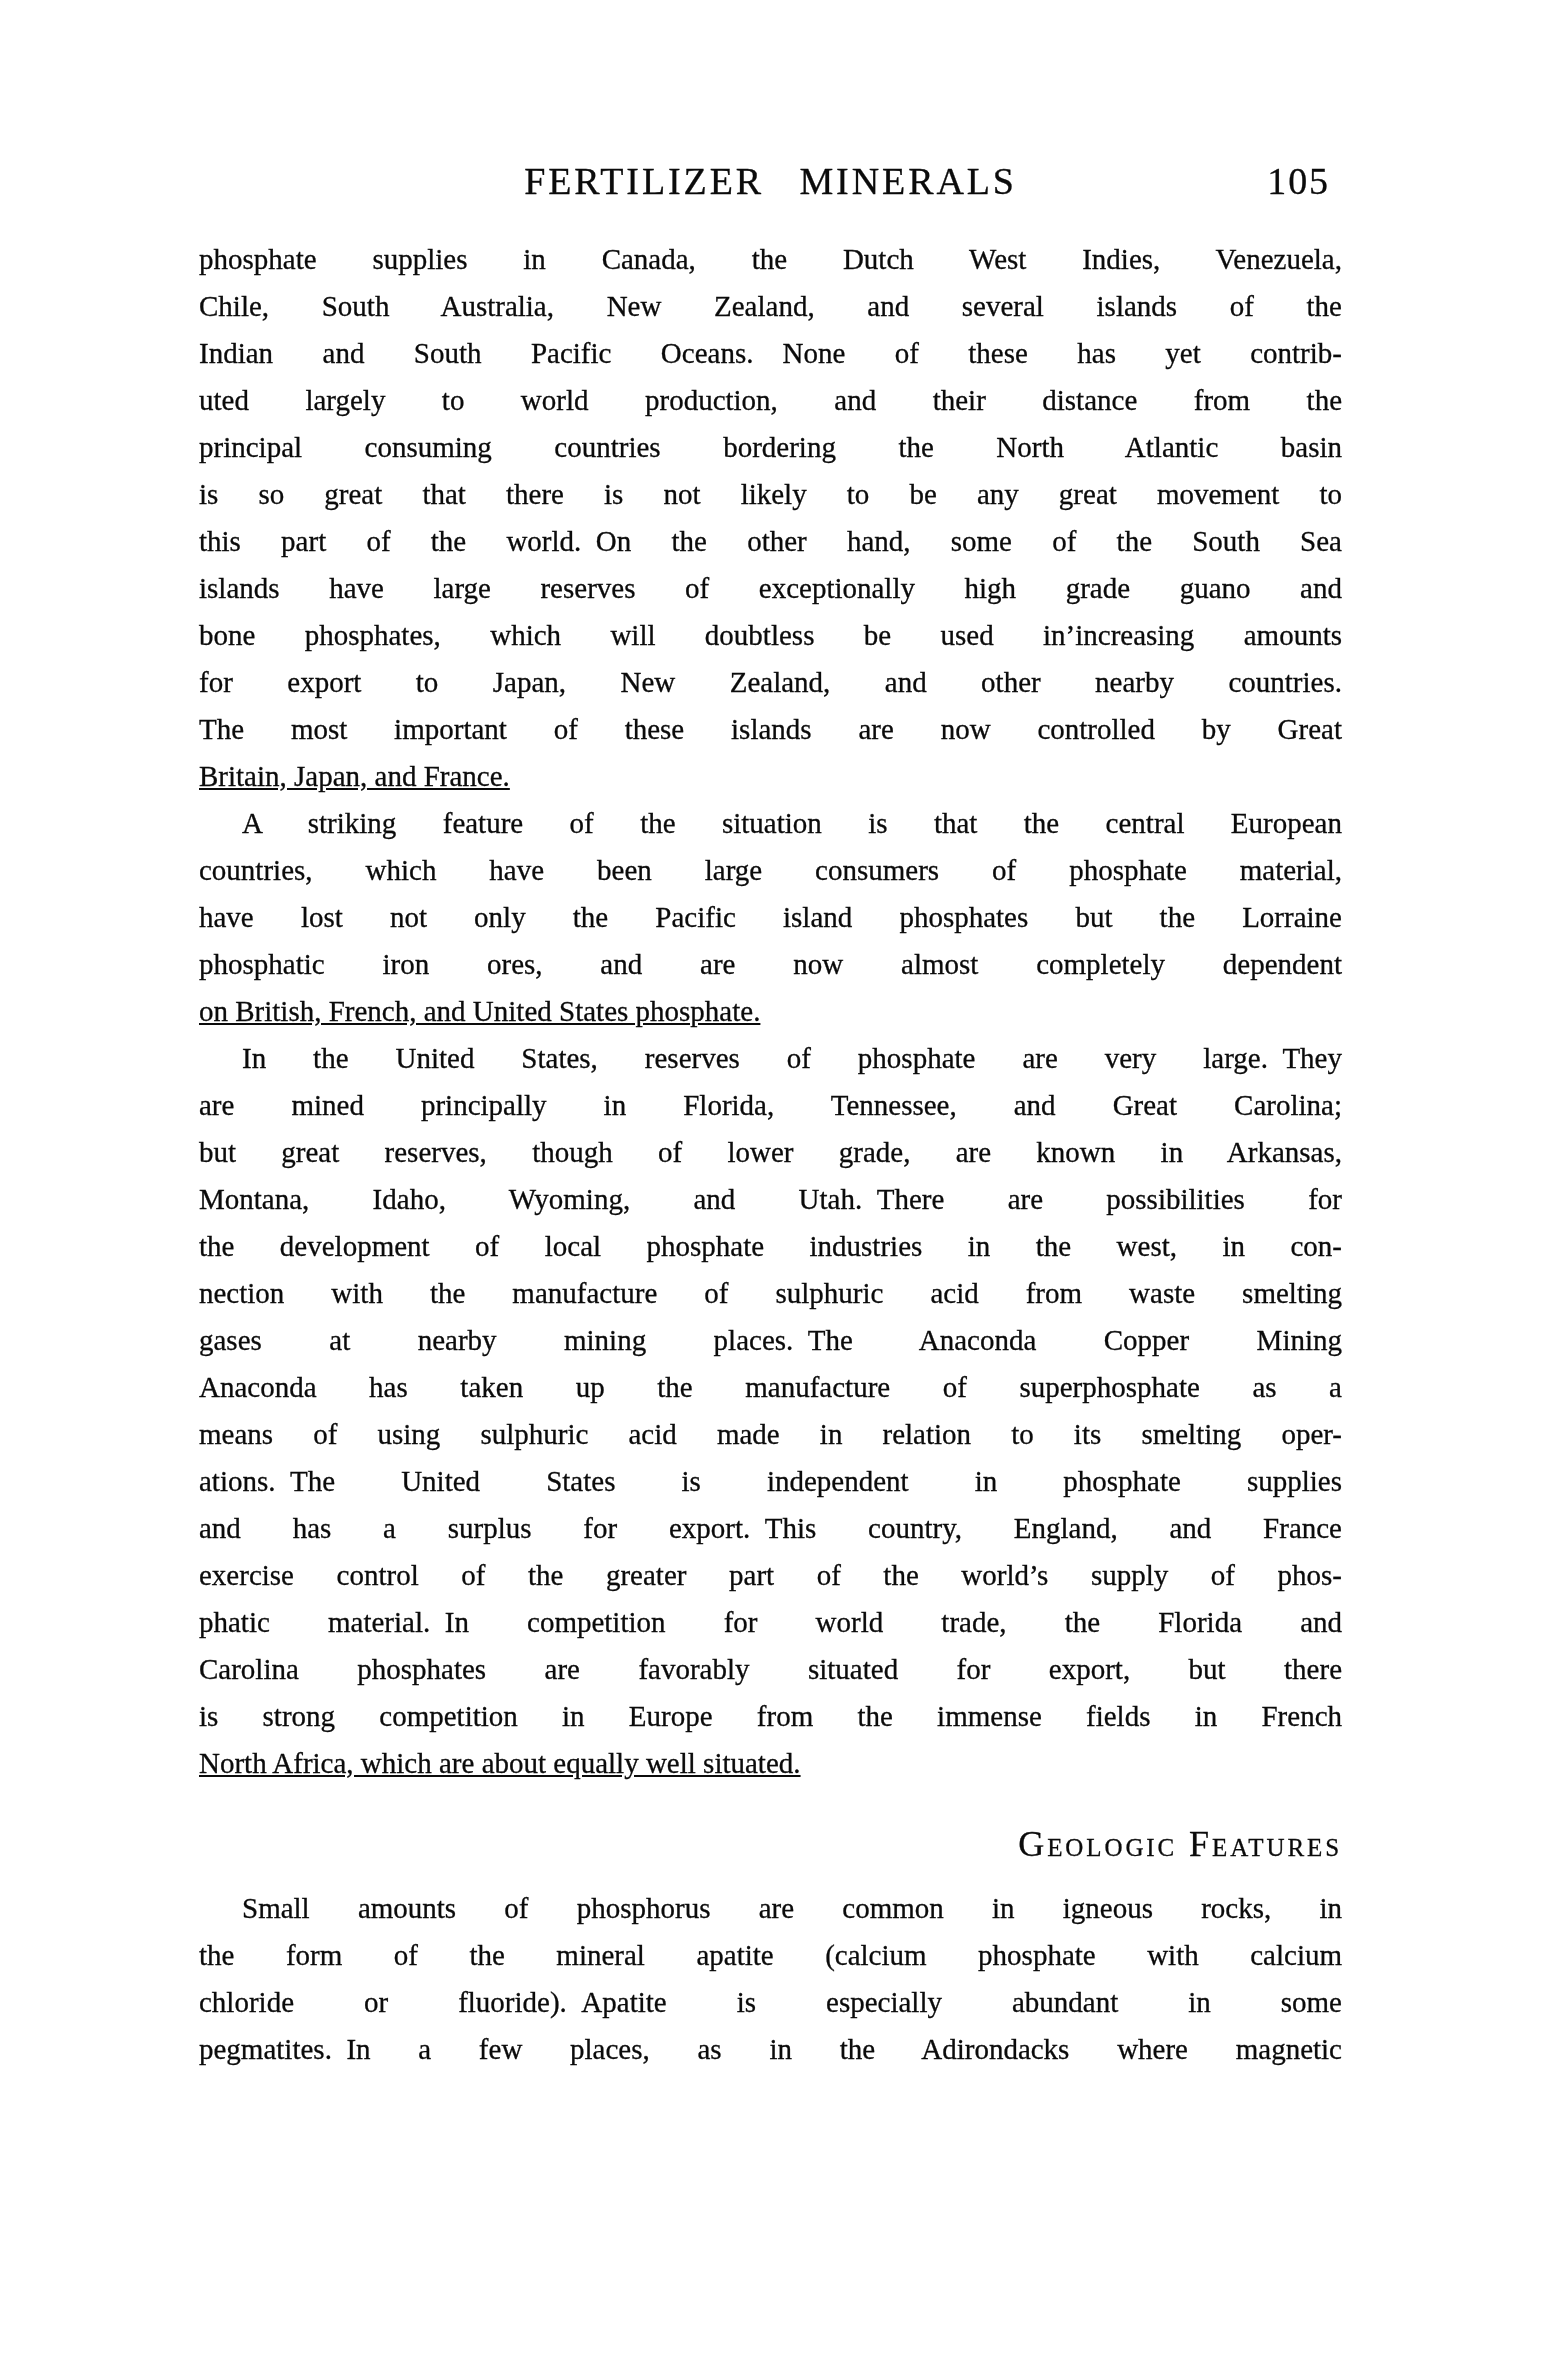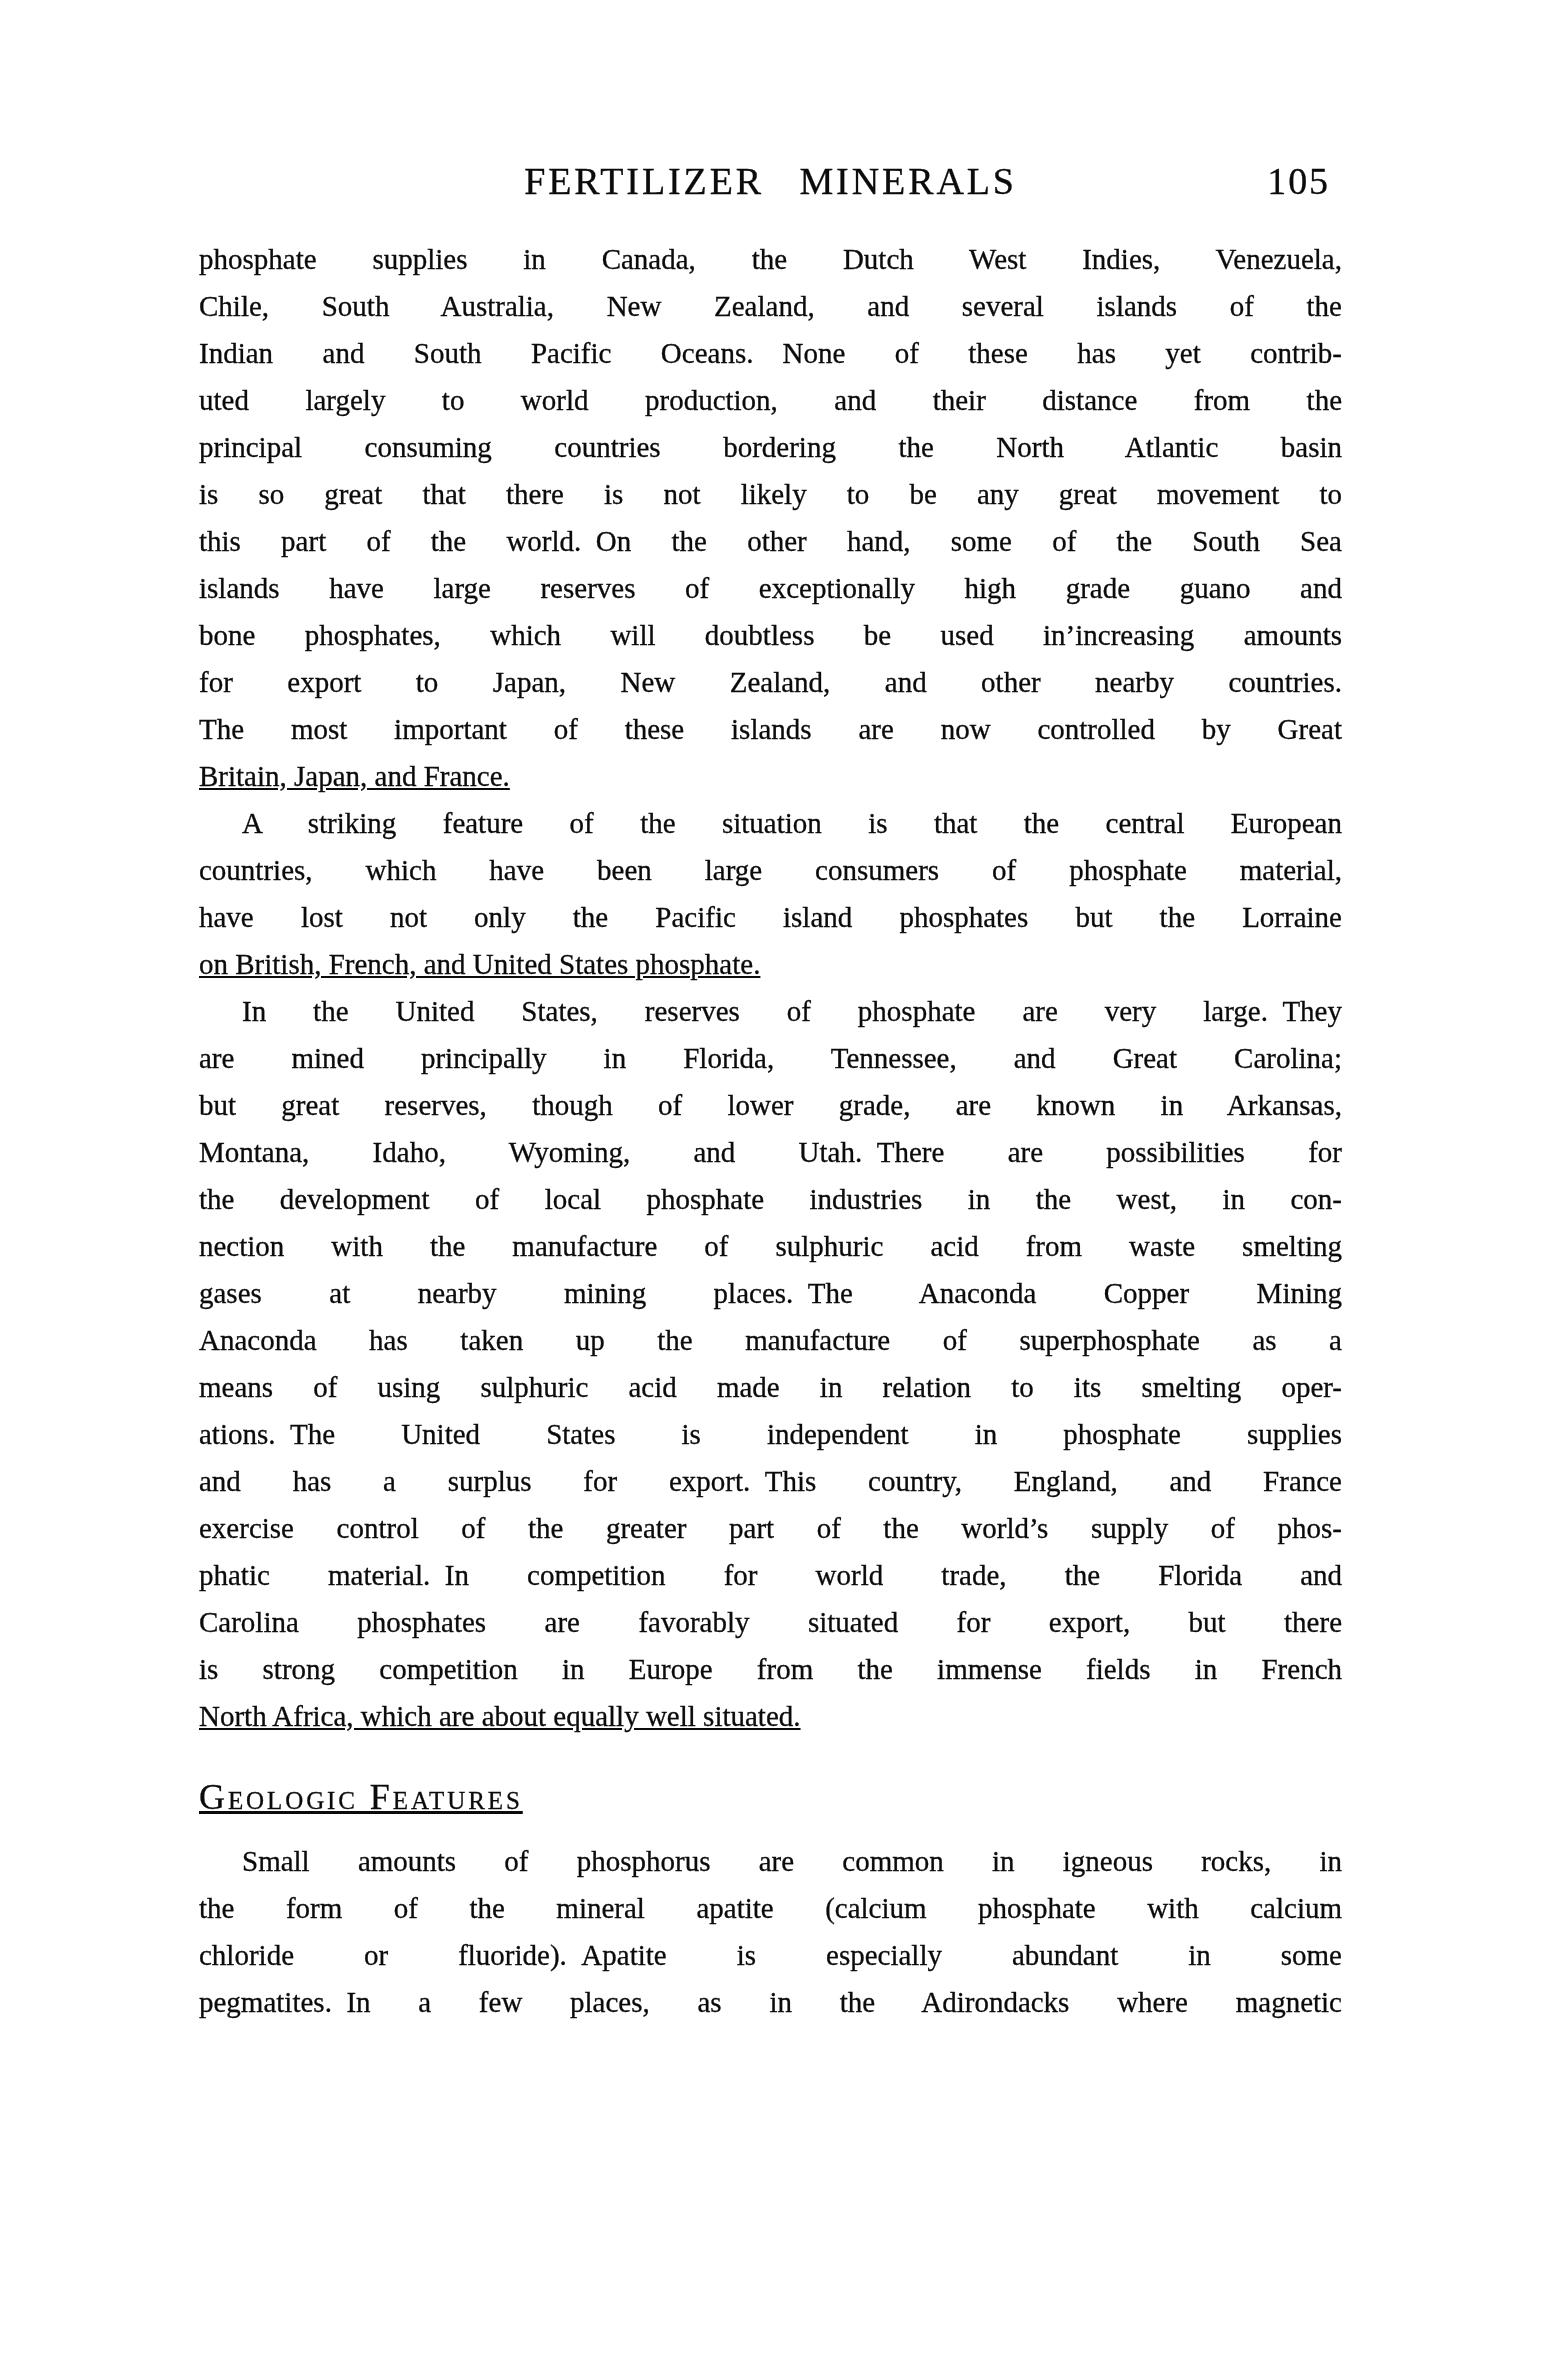--- a/index.html
+++ b/index.html
@@ -48,24 +48,23 @@
     text-align-last: justify;
     white-space: normal;
   }
   .ln.end { text-align-last: left; text-decoration: underline; }
   .ln.in { text-indent: 43px; }
   .section-heading {
     margin-top: 34px;
     margin-bottom: 17px;
     font-size: 36px;
     line-height: 47px;
-    text-align: left;
+    text-align: right;
     font-variant: small-caps;
     letter-spacing: 2.9px;
-    text-decoration: underline;
   }
 </style>
 </head>
 <body>
 
 <div class="page">
 
   <div class="pagehead">
     <div class="running-title">FERTILIZER MINERALS</div>
     <div class="page-number">105</div>
@@ -85,20 +84,21 @@
       <div class="ln">bone phosphates, which will doubtless be used in’increasing amounts</div>
       <div class="ln">for export to Japan, New Zealand, and other nearby countries.</div>
       <div class="ln">The most important of these islands are now controlled by Great</div>
       <div class="ln end">Britain, Japan, and France.</div>
     </div>
 
     <div>
       <div class="ln in">A striking feature of the situation is that the central European</div>
       <div class="ln">countries, which have been large consumers of phosphate material,</div>
       <div class="ln">have lost not only the Pacific island phosphates but the Lorraine</div>
+      <div class="ln">phosphatic iron ores, and are now almost completely dependent</div>
       <div class="ln end">on British, French, and United States phosphate.</div>
     </div>
 
     <div>
       <div class="ln in">In the United States, reserves of phosphate are very large. They</div>
       <div class="ln">are mined principally in Florida, Tennessee, and Great Carolina;</div>
       <div class="ln">but great reserves, though of lower grade, are known in Arkansas,</div>
       <div class="ln">Montana, Idaho, Wyoming, and Utah. There are possibilities for</div>
       <div class="ln">the development of local phosphate industries in the west, in con-</div>
       <div class="ln">nection with the manufacture of sulphuric acid from waste smelting</div>

